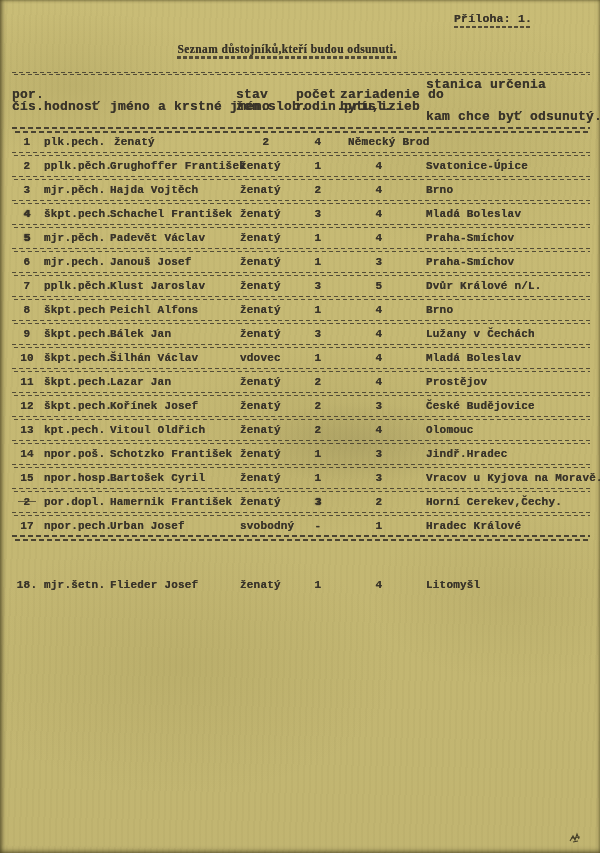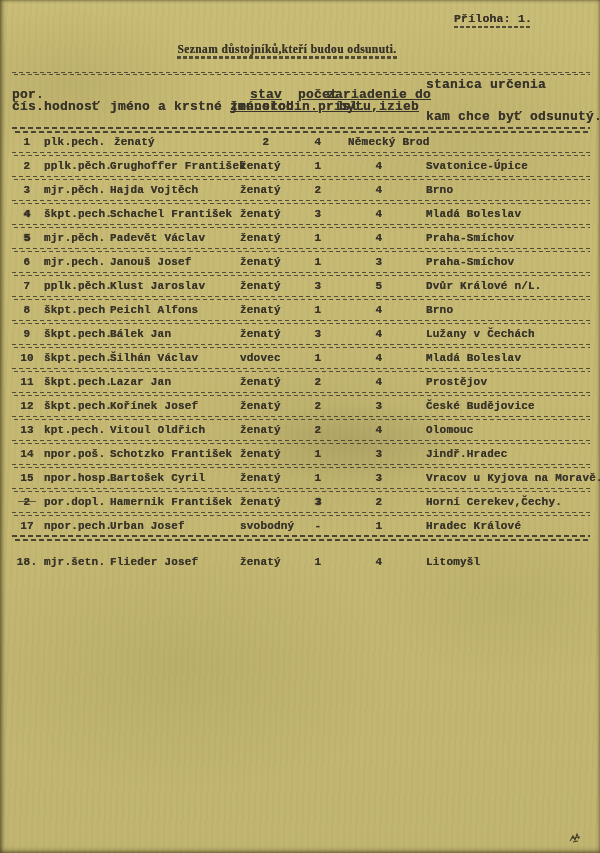--- a/index.html
+++ b/index.html
@@ -70,34 +70,34 @@
   .table-top{margin-top:13px;}
   
   .row,.hrow{
     display:grid;
     grid-template-columns:30px 68px 126px 60px 44px 78px 1fr;
     align-items:center;
   }
   .hrow{padding:3px 0 4px 0;}
   .hcell{display:flex;flex-direction:column;line-height:12px;}
   .hcell .tw{font-size:13px;}
-  .ha-c{align-items:center;text-decoration:underline;}
+  .ha-c{}
   .ha-l{align-items:flex-start;}
   .st-pad{padding-left:8px;gap:20px;}
   .rank-pad{padding-left:2px;}
   .row{height:17px;}
   .c{line-height:17px;}
   .c-num{text-align:center;}
   .c-center{text-align:center;}
   .c-station{padding-left:8px;}
   .overtyped{text-shadow:0 0 1.4px rgba(40,36,28,1),0.6px 0 0 rgba(40,36,28,.9);}
   .struck{position:relative;}
   .struck::after{content:"";position:absolute;left:6px;right:6px;top:7px;height:1.6px;background:var(--line);opacity:.8;}
   .row-wrap .sep{margin-top:1.5px;margin-bottom:1.5px;}
-  .appended{margin-top:12px;}
+  .appended{margin-top:35px;}
   .corner-mark{
     position:absolute;right:17px;bottom:8px;width:16px;height:16px;opacity:.85;
   }
 </style>
 </head>
 <body>
 
 <div class="paper">
 
   <div class="attach">

